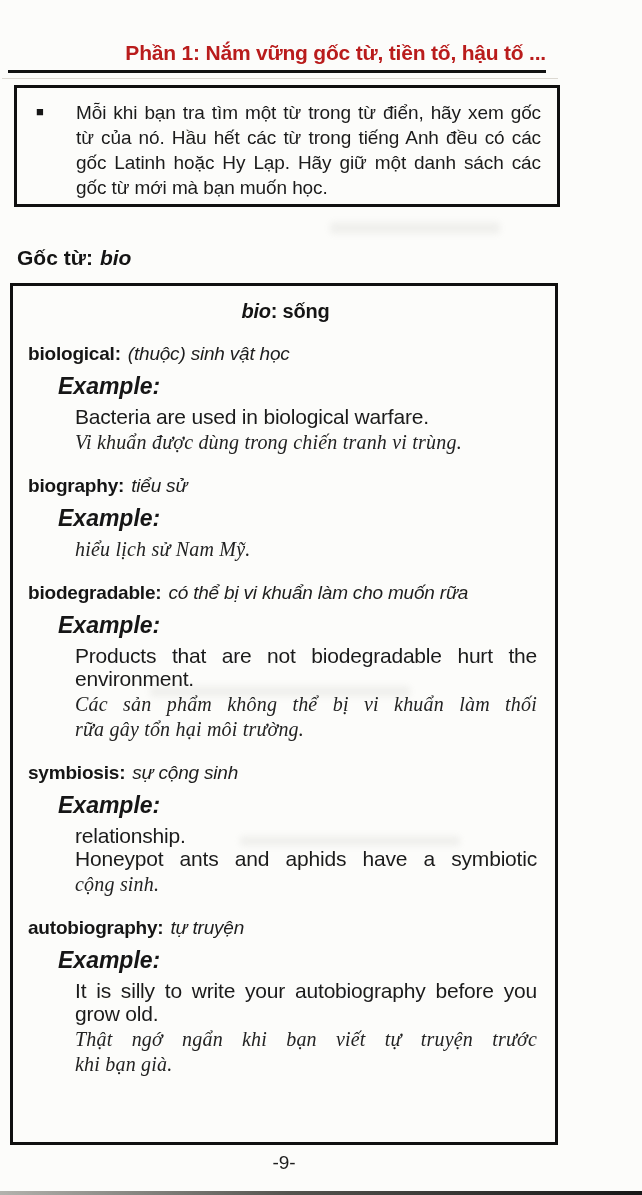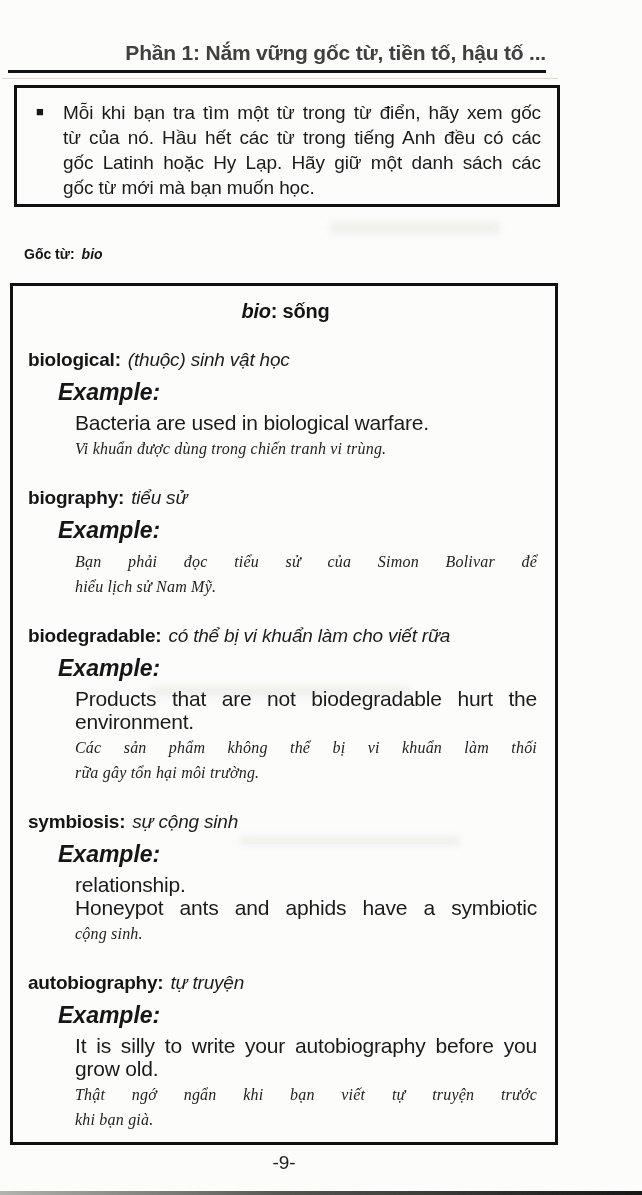--- a/index.html
+++ b/index.html
@@ -8,64 +8,64 @@
     background:#fcfcfa;
     font-family:"Liberation Sans","DejaVu Sans",sans-serif;
     color:#1c1c1c;
     -webkit-font-smoothing:antialiased;
   }
   .abs{position:absolute;}
 
   
   .header-title{
     left:10px;top:41px;width:536px;text-align:right;
-    font-size:21px;font-weight:bold;letter-spacing:-0.2px;color:#404040;
+    font-size:21px;font-weight:bold;letter-spacing:-0.2px;color:#b91c1c;
   }
   .header-rule{left:8px;top:70px;width:538px;height:3px;background:#121212;}
   .header-rule-ghost{left:2px;top:78px;width:556px;height:1px;background:#dcd9d2;}
 
   
   .note-box{
     left:14px;top:85px;width:546px;height:122px;box-sizing:border-box;
     border:3px solid #101010;display:flex;padding:12px 16px 0 19px;
     background:transparent;
   }
   .note-bullet{width:27px;font-size:13px;color:#161616;padding-top:4px;}
-  .note-text{flex:1;font-size:19px;line-height:25px;letter-spacing:-0.1px;color:#1b1b1b;}
+  .note-text{flex:1;font-size:19px;line-height:25px;letter-spacing:-0.1px;color:#1b1b1b;margin-left:13px;}
 
   .line{white-space:nowrap;overflow:visible;}
   .stretch{text-align:justify;text-align-last:justify;}
 
   
-  .section-heading{left:24px;top:246px;font-size:14px;font-weight:bold;color:#141414;}
+  .section-heading{left:17px;top:246px;font-size:21px;font-weight:bold;color:#141414;}
   .section-heading .root{font-style:italic;margin-left:7px;}
 
   
   .root-box{
     left:10px;top:283px;width:548px;height:862px;box-sizing:border-box;
     border:3px solid #101010;padding:10px 12px 0 15px;overflow:hidden;
   }
   .box-title{
     text-align:center;font-size:20px;font-weight:bold;margin-top:3px;
     line-height:24px;color:#141414;letter-spacing:-0.2px;
   }
   .box-title .t-root{font-style:italic;}
 
-  .entry-word{margin-top:25px;font-size:19px;line-height:23px;letter-spacing:-0.2px;}
+  .entry-word{margin-top:19px;font-size:19px;line-height:23px;letter-spacing:-0.2px;}
   .entry-word b{font-weight:bold;color:#151515;}
   .entry-word i{font-style:italic;margin-left:7px;color:#1d1d1d;}
 
   .ex-label{margin:10px 0 0 30px;font-size:23px;line-height:23px;font-weight:bold;font-style:italic;color:#161616;}
 
   .example{margin:7px 6px 0 47px;}
   .ex-en{font-size:21px;line-height:23px;letter-spacing:-0.2px;color:#1b1b1b;}
   .ex-en .lead{font-style:italic;}
   .ex-vi{
     font-family:"Liberation Serif","DejaVu Serif",serif;font-style:italic;
-    font-size:16px;line-height:25px;color:#222;margin-top:2px;letter-spacing:0.2px;
+    font-size:20px;line-height:25px;color:#222;margin-top:2px;letter-spacing:0.2px;
   }
 
   
   .page-number{left:10px;top:1152px;width:548px;text-align:center;font-size:19px;color:#1e1e1e;}
   .bottom-bar{left:0;top:1191px;width:642px;height:4px;
     background:linear-gradient(to right,#b3b2ad,#55544f 45%,#171717);}
 
   
   .smudge{background:#9a9a92;filter:blur(3px);opacity:0.12;border-radius:3px;}
 </style>
@@ -114,29 +114,28 @@
     </div>
   </div>
 
   <div>
     <div class="entry-word">
       <b>biography:</b><i>tiểu sử</i>
     </div>
     <div class="ex-label">Example:</div>
     <div class="example">
       <div class="ex-vi">
-        <div class="line stretch">Bạn phải đọc tiểu sử của Simon Bolivar để</div>
         <div class="line">hiểu lịch sử Nam Mỹ.</div>
       </div>
     </div>
   </div>
 
   <div>
     <div class="entry-word">
-      <b>biodegradable:</b><i>có thể bị vi khuẩn làm cho viết rữa</i>
+      <b>biodegradable:</b><i>có thể bị vi khuẩn làm cho muốn rữa</i>
     </div>
     <div class="ex-label">Example:</div>
     <div class="example">
       <div class="ex-en">
         <div class="line stretch">Products that are not biodegradable hurt the</div>
         <div class="line">environment.</div>
       </div>
       <div class="ex-vi">
         <div class="line stretch">Các sản phẩm không thể bị vi khuẩn làm thối</div>
         <div class="line">rữa gây tổn hại môi trường.</div>

